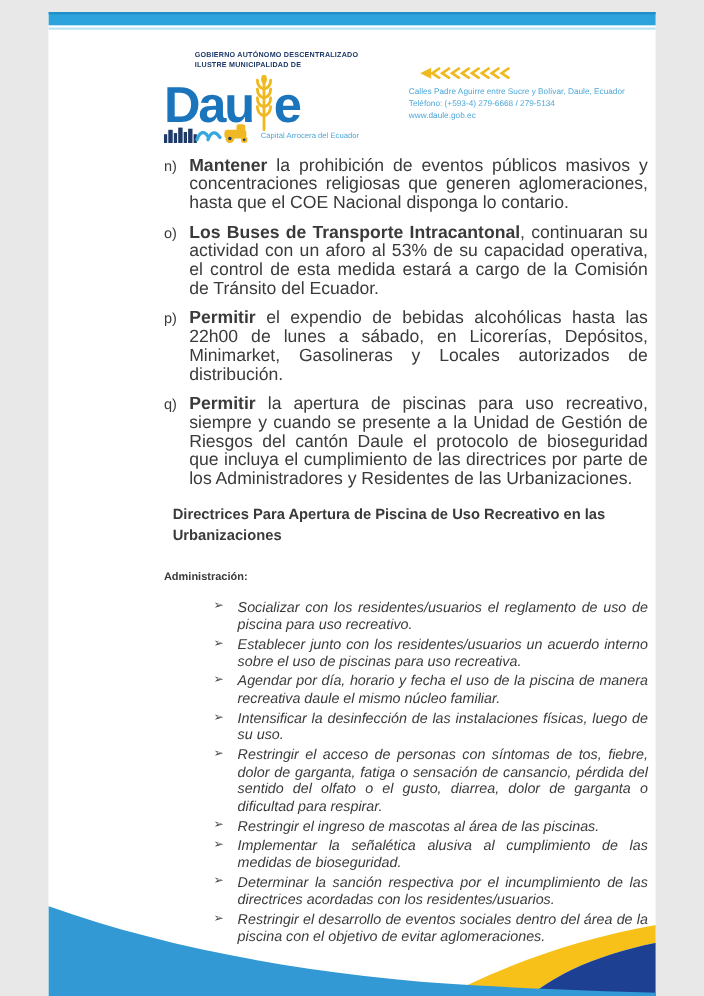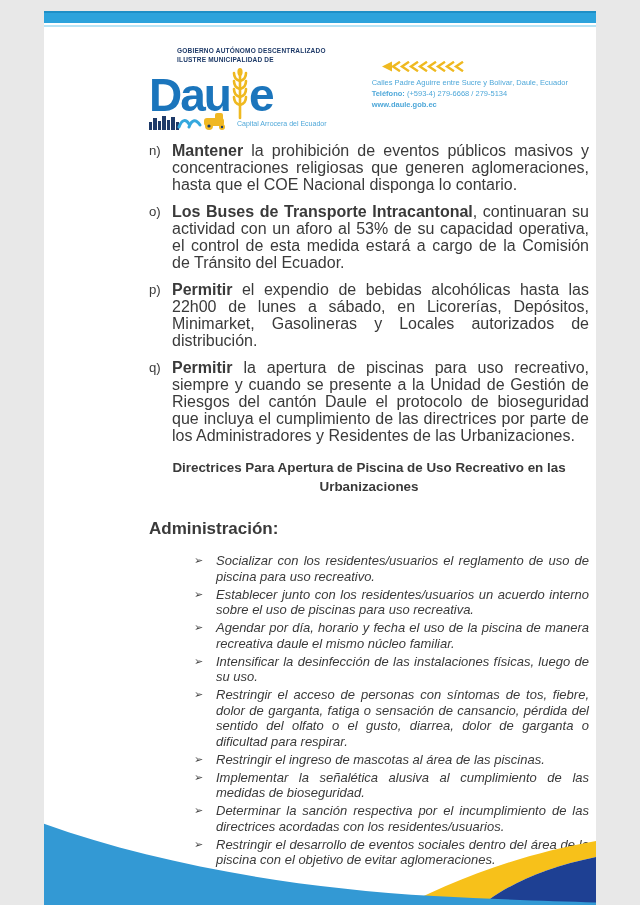--- a/index.html
+++ b/index.html
@@ -14,29 +14,29 @@
   .header{position:absolute;top:36px;left:105px;right:28px;display:flex;justify-content:space-between;}
   .logo-block{width:200px;}
   .org-lines{margin-left:28px;font-size:6.5px;font-weight:bold;color:#1E3A68;line-height:1.35;letter-spacing:.2px;}
   .logo-word{display:flex;align-items:flex-end;height:52px;margin-top:1px;}
   .logo-word .big{font-size:46px;line-height:46px;font-weight:bold;letter-spacing:-2px;color:#1B75BC;}
   .logo-wheat{margin:0 1px -2px 2px;}
   .logo-foot{display:flex;align-items:flex-end;margin-top:-6px;position:relative;z-index:2;}
   .tagline{font-size:7px;color:#4FA8D9;margin-left:6px;margin-bottom:3px;white-space:nowrap;}
   
   .contact{text-align:left;font-size:7.5px;color:#4FA8D9;line-height:11px;padding-top:14px;}
-  .contact .bold{font-weight:bold;}
+  .contact .bold{font-weight:normal;}
   .chevrons{margin-bottom:2px;}
   
   .doc{position:absolute;top:131px;left:105px;width:440px;}
   .ditem{display:flex;margin-bottom:10px;}
   .dletter{flex:none;width:23px;font-size:13.2px;line-height:17px;}
   .dtext{flex:1;margin:0;font-size:16px;line-height:17px;text-align:justify;}
-  .section-title{font-weight:bold;font-size:13.4px;line-height:19px;text-align:center;max-width:424px;margin:14px auto 0 auto;}
-  .subsection-title{font-weight:bold;font-size:17px;margin-top:23px;}
+  .section-title{font-weight:bold;font-size:13.4px;line-height:19px;max-width:424px;margin:14px auto 0 auto;}
+  .subsection-title{font-weight:bold;font-size:10px;margin-top:23px;}
   .bullets{list-style:none;margin:14px 0 0 0;padding:0 0 0 45px;}
   .bitem{display:flex;margin-bottom:2.5px;}
   .barrow{flex:none;width:22px;font-size:11px;line-height:15.5px;color:#444;
           font-family:"Liberation Sans","DejaVu Sans",sans-serif;}
   .btext{flex:1;font-size:13px;line-height:15.5px;text-align:justify;font-style:italic;}
   
   .footer-waves{position:absolute;left:0;bottom:0;width:640px;height:100px;}
 </style>
 </head>
 <body>

